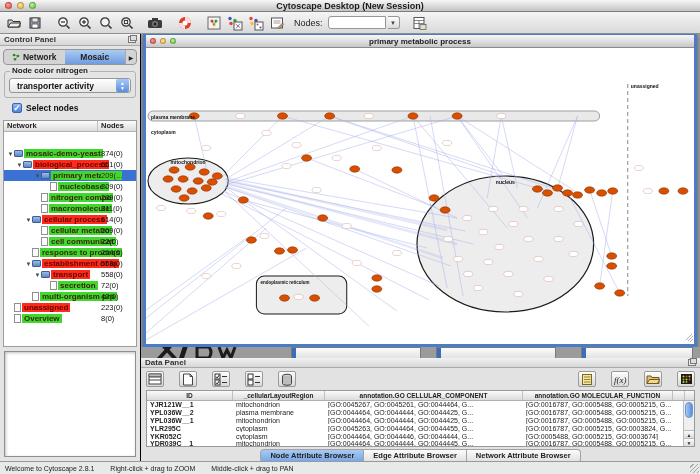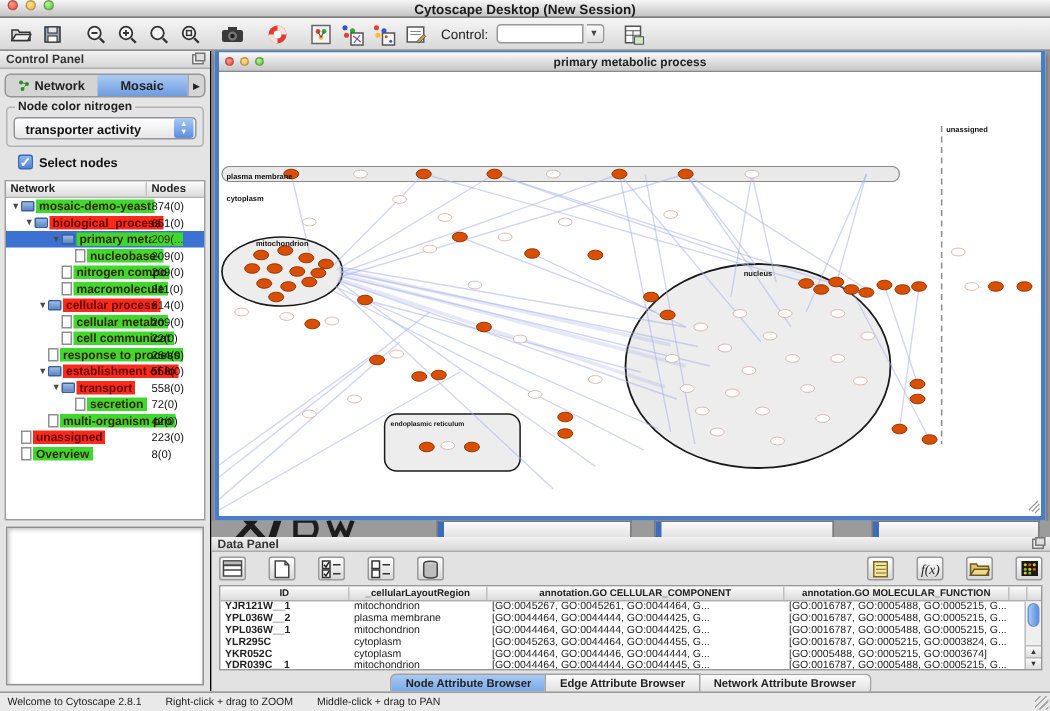--- a/index.html
+++ b/index.html
@@ -4,21 +4,21 @@
 <style>
   * { box-sizing: border-box; }
   html,body { margin:0; padding:0; }
   body {
     width:700px; height:474px; overflow:hidden;
     font-family:"Liberation Sans", sans-serif;
     background:#9b9b9b; position:relative;
   }
   
   .titlebar { height:12px; background:linear-gradient(#f7f7f7,#c3c3c3);
-    border-bottom:1px solid #7d7d7d; display:flex; align-items:flex-start; position:relative; }
+    border-bottom:1px solid #7d7d7d; display:flex; align-items:center; position:relative; }
   .tl { width:7px; height:7px; border-radius:50%; margin-left:5px; border:1px solid rgba(0,0,0,.25); }
   .tl.red{background:radial-gradient(circle at 35% 30%,#ff9a92,#ee4b40);}
   .tl.yellow{background:radial-gradient(circle at 35% 30%,#ffe29a,#f5b63c);}
   .tl.green{background:radial-gradient(circle at 35% 30%,#c4f2a0,#59c837);}
   .title-text{position:absolute;left:0;right:0;text-align:center;font-size:9px;font-weight:bold;color:#1a1a1a;line-height:12px;}
   
   .toolbar { height:22px; background:linear-gradient(#f5f5f5,#d9d9d9);
     border-bottom:1px solid #8f8f8f; display:flex; align-items:center; padding:0 4px; gap:2px; }
   .tb-btn { width:19px; height:18px; display:flex; align-items:center; justify-content:center; border-radius:3px; }
   .tb-sep { width:6px; }
@@ -48,21 +48,21 @@
     background:linear-gradient(#a5c9f6,#5b8edd); color:#fff; font-size:5px; line-height:5px;
     display:flex; flex-direction:column; align-items:center; justify-content:center; }
   .checkbox-row { display:flex; align-items:center; gap:4px; margin:5px 0 3px 12px; font-size:8.5px; font-weight:bold; color:#111; }
   .checkbox { width:10px; height:10px; border-radius:2px; border:1px solid #3a66b0;
     background:linear-gradient(#8fb9f2,#4f83d8); color:#fff; font-size:9px; line-height:9px; text-align:center; font-weight:bold; }
   .tree { flex:1; margin:4px 3px 0; border:1px solid #9c9c9c; background:#fff; display:flex; flex-direction:column; overflow:hidden; }
   .tree-header { height:11px; display:flex; background:linear-gradient(#fcfcfc,#dcdcdc); border-bottom:1px solid #b3b3b3;
     font-size:7.5px; font-weight:bold; color:#222; flex:none; }
   .tree-header .c1 { width:94px; padding-left:3px; border-right:1px solid #c3c3c3; }
   .tree-header .c2 { padding-left:3px; }
-  .tree-rows { flex:1; background:#fff; }
+  .tree-rows { flex:1; background:#fff;margin-top:16px; }
   .tree-row { height:11px; display:flex; align-items:center; position:relative; font-size:8px; font-weight:bold;
     color:#3f1f08; white-space:nowrap; }
   .tree-row.selected { background:#3c71d4; }
   .tri { font-size:6px; color:#4a4a4a; width:7px; text-align:center; flex:none; }
   .ticon { flex:none; margin-right:1px; }
   .icon-folder { width:9px; height:7px; background:linear-gradient(#9dbbe8,#5d87c8); border:1px solid #3c5f94; border-radius:1px; }
   .icon-file { width:7px; height:9px; background:#fff; border:1px solid #909090; }
   .tree-label { padding:0 2px; overflow:hidden; max-width:84px; flex:none; }
   .hl-green { background:#3fd82f; }
   .hl-red { background:#ff2a1a; color:#5e0700; }
@@ -216,21 +216,21 @@
       </svg>
     </span>
   <span class="tb-btn">
       <svg width="16" height="16">
         <rect x="2.5" y="3" width="11" height="10" fill="#fff" stroke="#555"></rect>
         <line x1="4.5" y1="6" x2="11.5" y2="6" stroke="#888" stroke-width=".8"></line>
         <line x1="4.5" y1="8" x2="11.5" y2="8" stroke="#888" stroke-width=".8"></line>
         <path d="M9 12.5 L13.5 8 L14.8 9.3 L10.3 13.8 Z" fill="#c89b52" stroke="#555" stroke-width=".6"></path>
       </svg>
     </span>
-  <span class="search-label">Control:</span>
+  <span class="search-label">Nodes:</span>
   <input class="search-field" value="" style="">
   <span class="search-arrow">▼</span>
   <span class="tb-sep"></span>
   <span class="tb-btn">
       <svg width="16" height="16">
         <rect x="3" y="2.5" width="10" height="11" fill="#fff" stroke="#555"></rect>
         <line x1="3" y1="5.5" x2="13" y2="5.5" stroke="#555" stroke-width=".7"></line>
         <line x1="3" y1="8.5" x2="13" y2="8.5" stroke="#555" stroke-width=".7"></line>
         <line x1="8" y1="5.5" x2="8" y2="13.5" stroke="#555" stroke-width=".7"></line>
         <rect x="9" y="9.5" width="6" height="5" fill="#d8e6c0" stroke="#555" stroke-width=".7"></rect>

